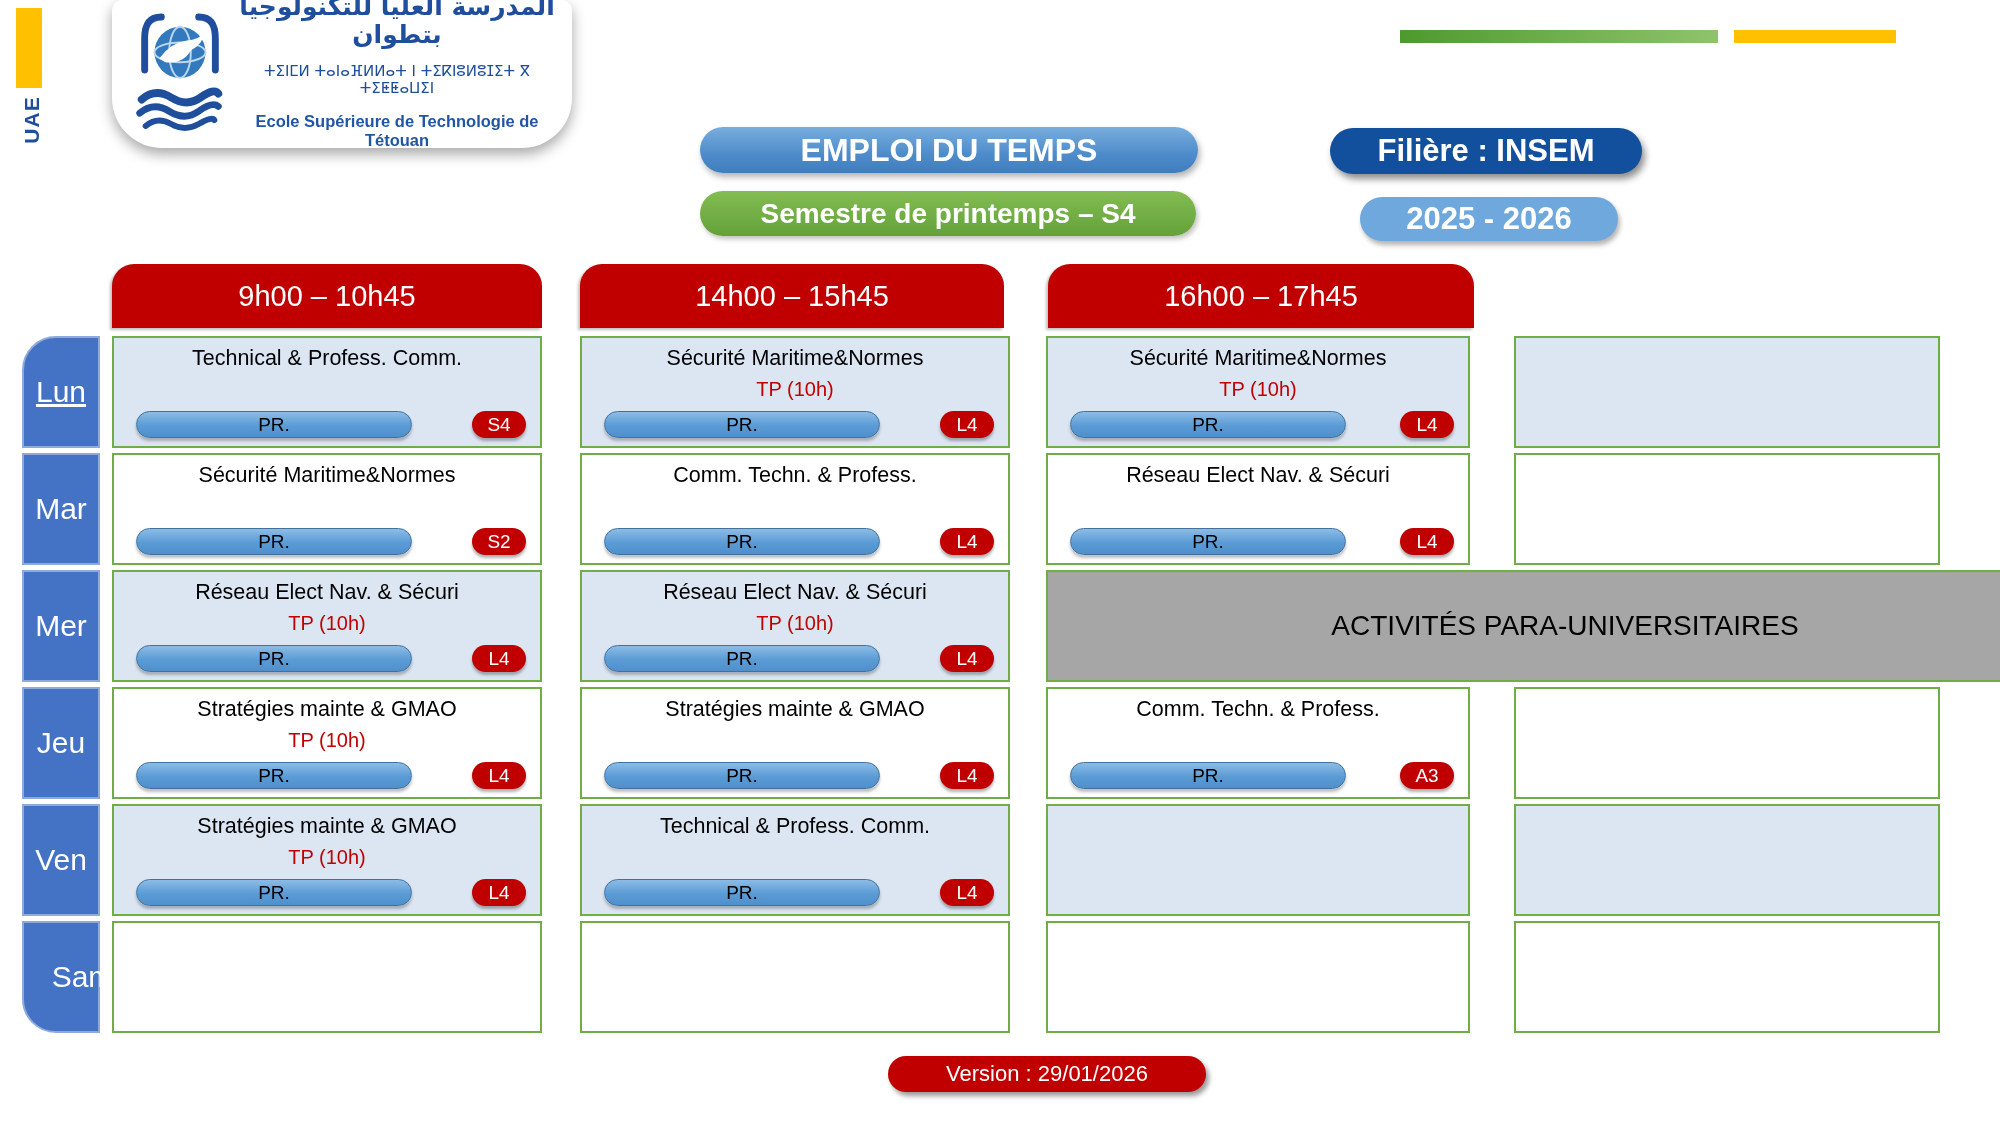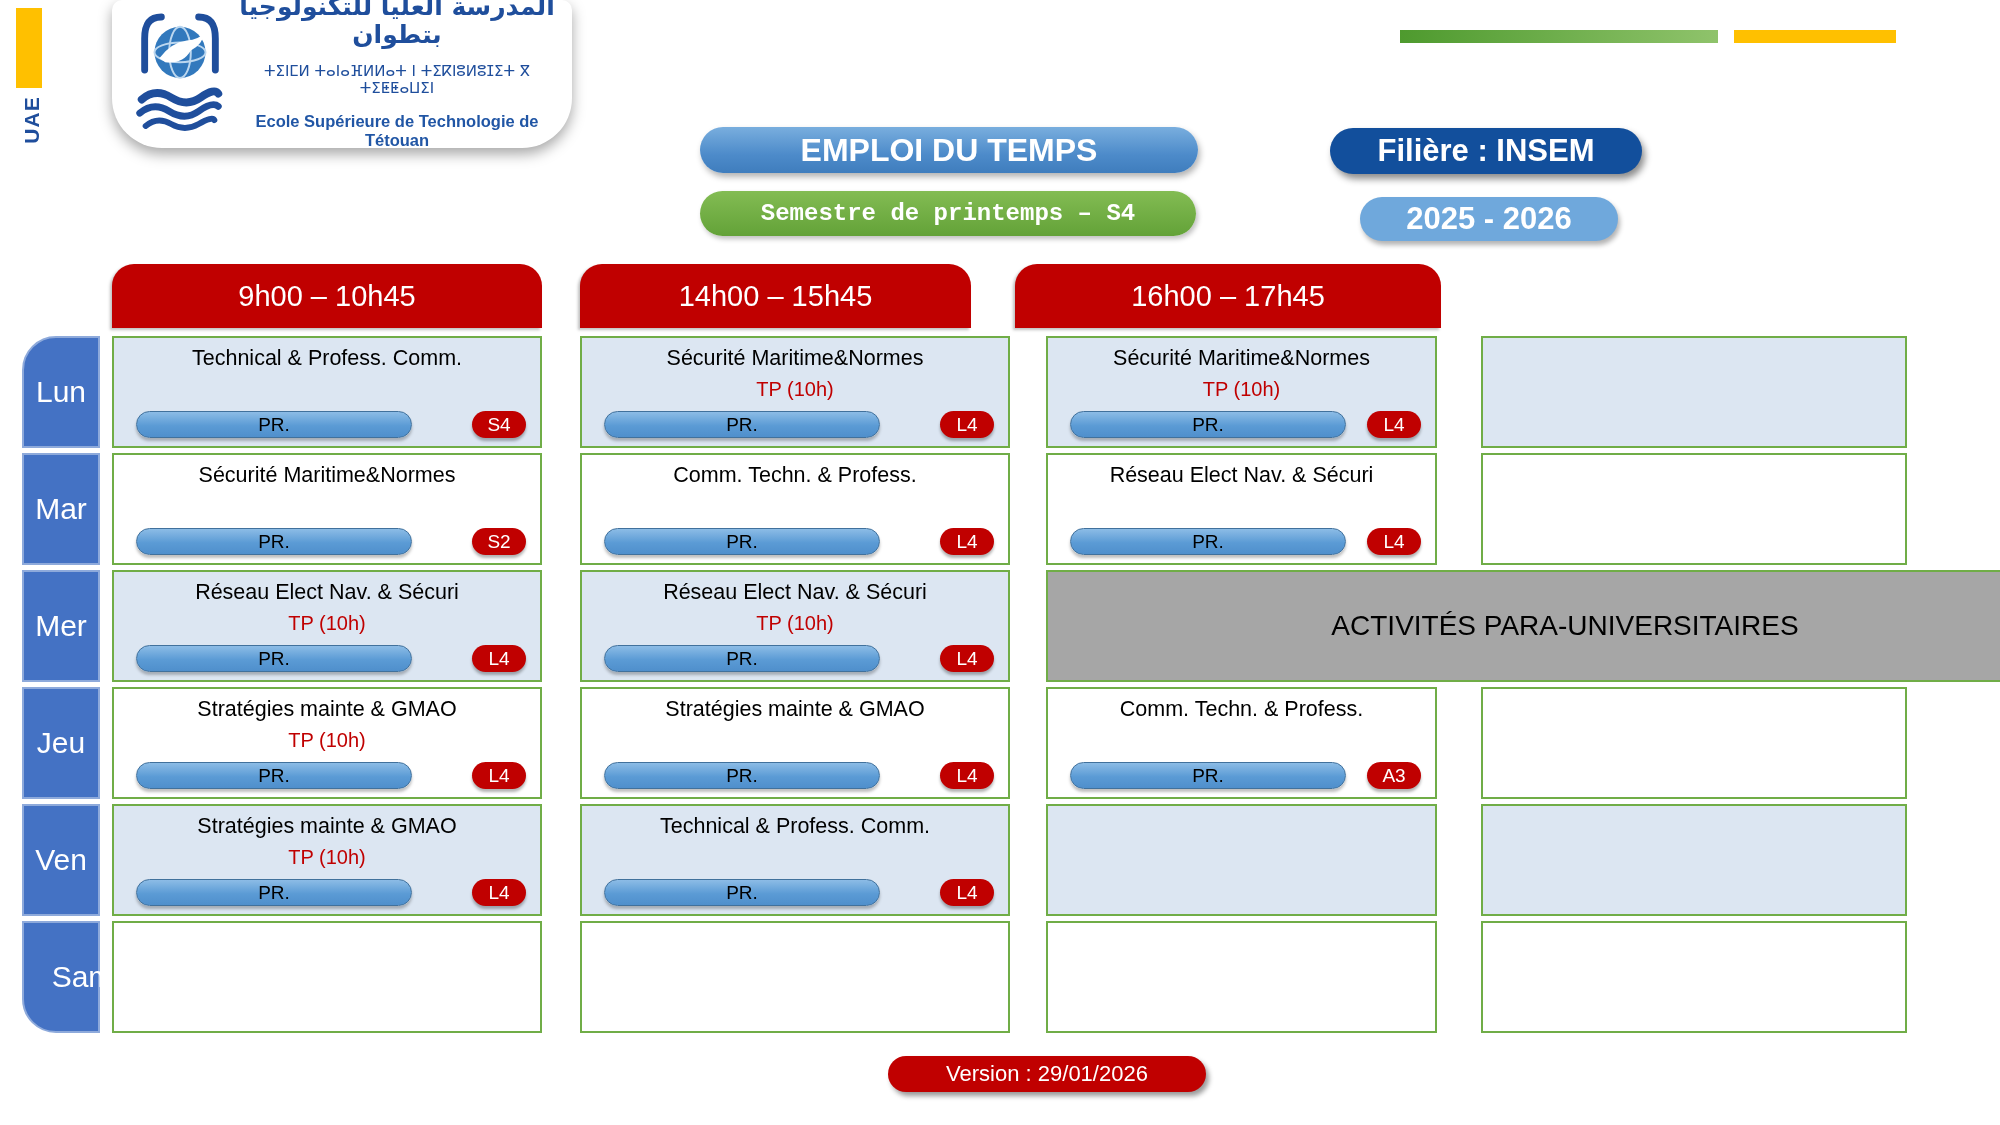--- a/index.html
+++ b/index.html
@@ -26,45 +26,45 @@
   .logo-tifinagh{font-family:"DejaVu Sans","Liberation Sans",sans-serif;font-size:15px;margin-top:13px;}
   .logo-french{font-size:16.5px;font-weight:bold;margin-top:14px;color:#2156a5;}
   
   .bar-green{position:absolute;left:1400px;top:30px;width:318px;height:13px;background:linear-gradient(90deg,#4e9a2e,#8fc36b);}
   .bar-yellow{position:absolute;left:1734px;top:30px;width:162px;height:13px;background:#ffc000;}
   
   .pill{position:absolute;display:flex;align-items:center;justify-content:center;color:#fff;font-weight:bold;border-radius:24px;white-space:nowrap;}
   .title-pill{left:700px;top:127px;width:498px;height:46px;font-size:32px;
     background:linear-gradient(180deg,#79aede 0%,#4d8bca 60%,#3f7dbd 100%);
     box-shadow:2px 4px 6px rgba(0,0,0,.3);}
-  .semester-pill{left:700px;top:191px;width:496px;height:45px;font-size:24px;
-    background:linear-gradient(180deg,#83bc53,#63a238);box-shadow:2px 3px 5px rgba(0,0,0,.25);font-family:Liberation Mono, monospace;}
+  .semester-pill{left:700px;top:191px;width:496px;height:45px;font-size:28px;
+    background:linear-gradient(180deg,#83bc53,#63a238);box-shadow:2px 3px 5px rgba(0,0,0,.25);}
   .filiere-pill{left:1330px;top:128px;width:312px;height:46px;font-size:31px;background:#124f9c;box-shadow:3px 5px 7px rgba(0,0,0,.45);}
   .years-pill{left:1360px;top:197px;width:258px;height:44px;font-size:31px;background:#6fa8dc;box-shadow:2px 4px 5px rgba(0,0,0,.3);}
   
   #grid{position:absolute;left:22px;top:264px;}
   .grow{display:flex;margin-bottom:5px;}
   .header-row{margin-bottom:8px;}
   .day-spacer{width:90px;}
   .time-header{
     height:64px;background:#c00000;border-radius:22px 22px 0 0;color:#fff;font-size:29px;
     display:flex;align-items:center;justify-content:center;box-shadow:-2px 2px 3px rgba(0,0,0,.25);
   }
   .day-cell{
     width:78px;margin-right:12px;background:#4472c4;border:2px solid #8eaadb;box-sizing:border-box;
     color:#fff;font-size:30px;display:flex;align-items:center;justify-content:center;
   }
-  .day-first{border-radius:34px 0 0 0;}
+  .day-first{border-radius:34px 0 0 0;text-decoration:underline;}
   .day-last{border-radius:0 0 0 34px;padding-left:43px;}
   .slot-cell{position:relative;height:112px;border:2px solid #70ad47;box-sizing:border-box;background:#ffffff;}
   .tint .slot-cell{background:#dce6f2;}
   .slot-cell.gray{background:#a6a6a6;display:flex;align-items:center;justify-content:center;font-size:28px;color:#000;}
   .w1{width:430px;margin-right:38px;}
   .w2{width:430px;margin-right:36px;}
-  .w3{width:391px;margin-right:44px;}
+  .w3{width:424px;margin-right:44px;}
   .w4{width:426px;}
   .wm{width:1038px;}
   .cell-title{margin-top:8px;text-align:center;font-size:21.5px;color:#000;}
   .cell-note{margin-top:7px;text-align:center;font-size:20px;color:#c00000;}
   .pr-pill{
     position:absolute;left:22px;bottom:8px;width:276px;height:27px;border-radius:14px;
     background:linear-gradient(180deg,#8cbce6,#5b9bd5 55%,#4f8fcc);border:1px solid #41719c;box-sizing:border-box;
     display:flex;align-items:center;justify-content:center;font-size:19px;color:#000;
     box-shadow:0 3px 3px rgba(0,0,0,.25);
   }

